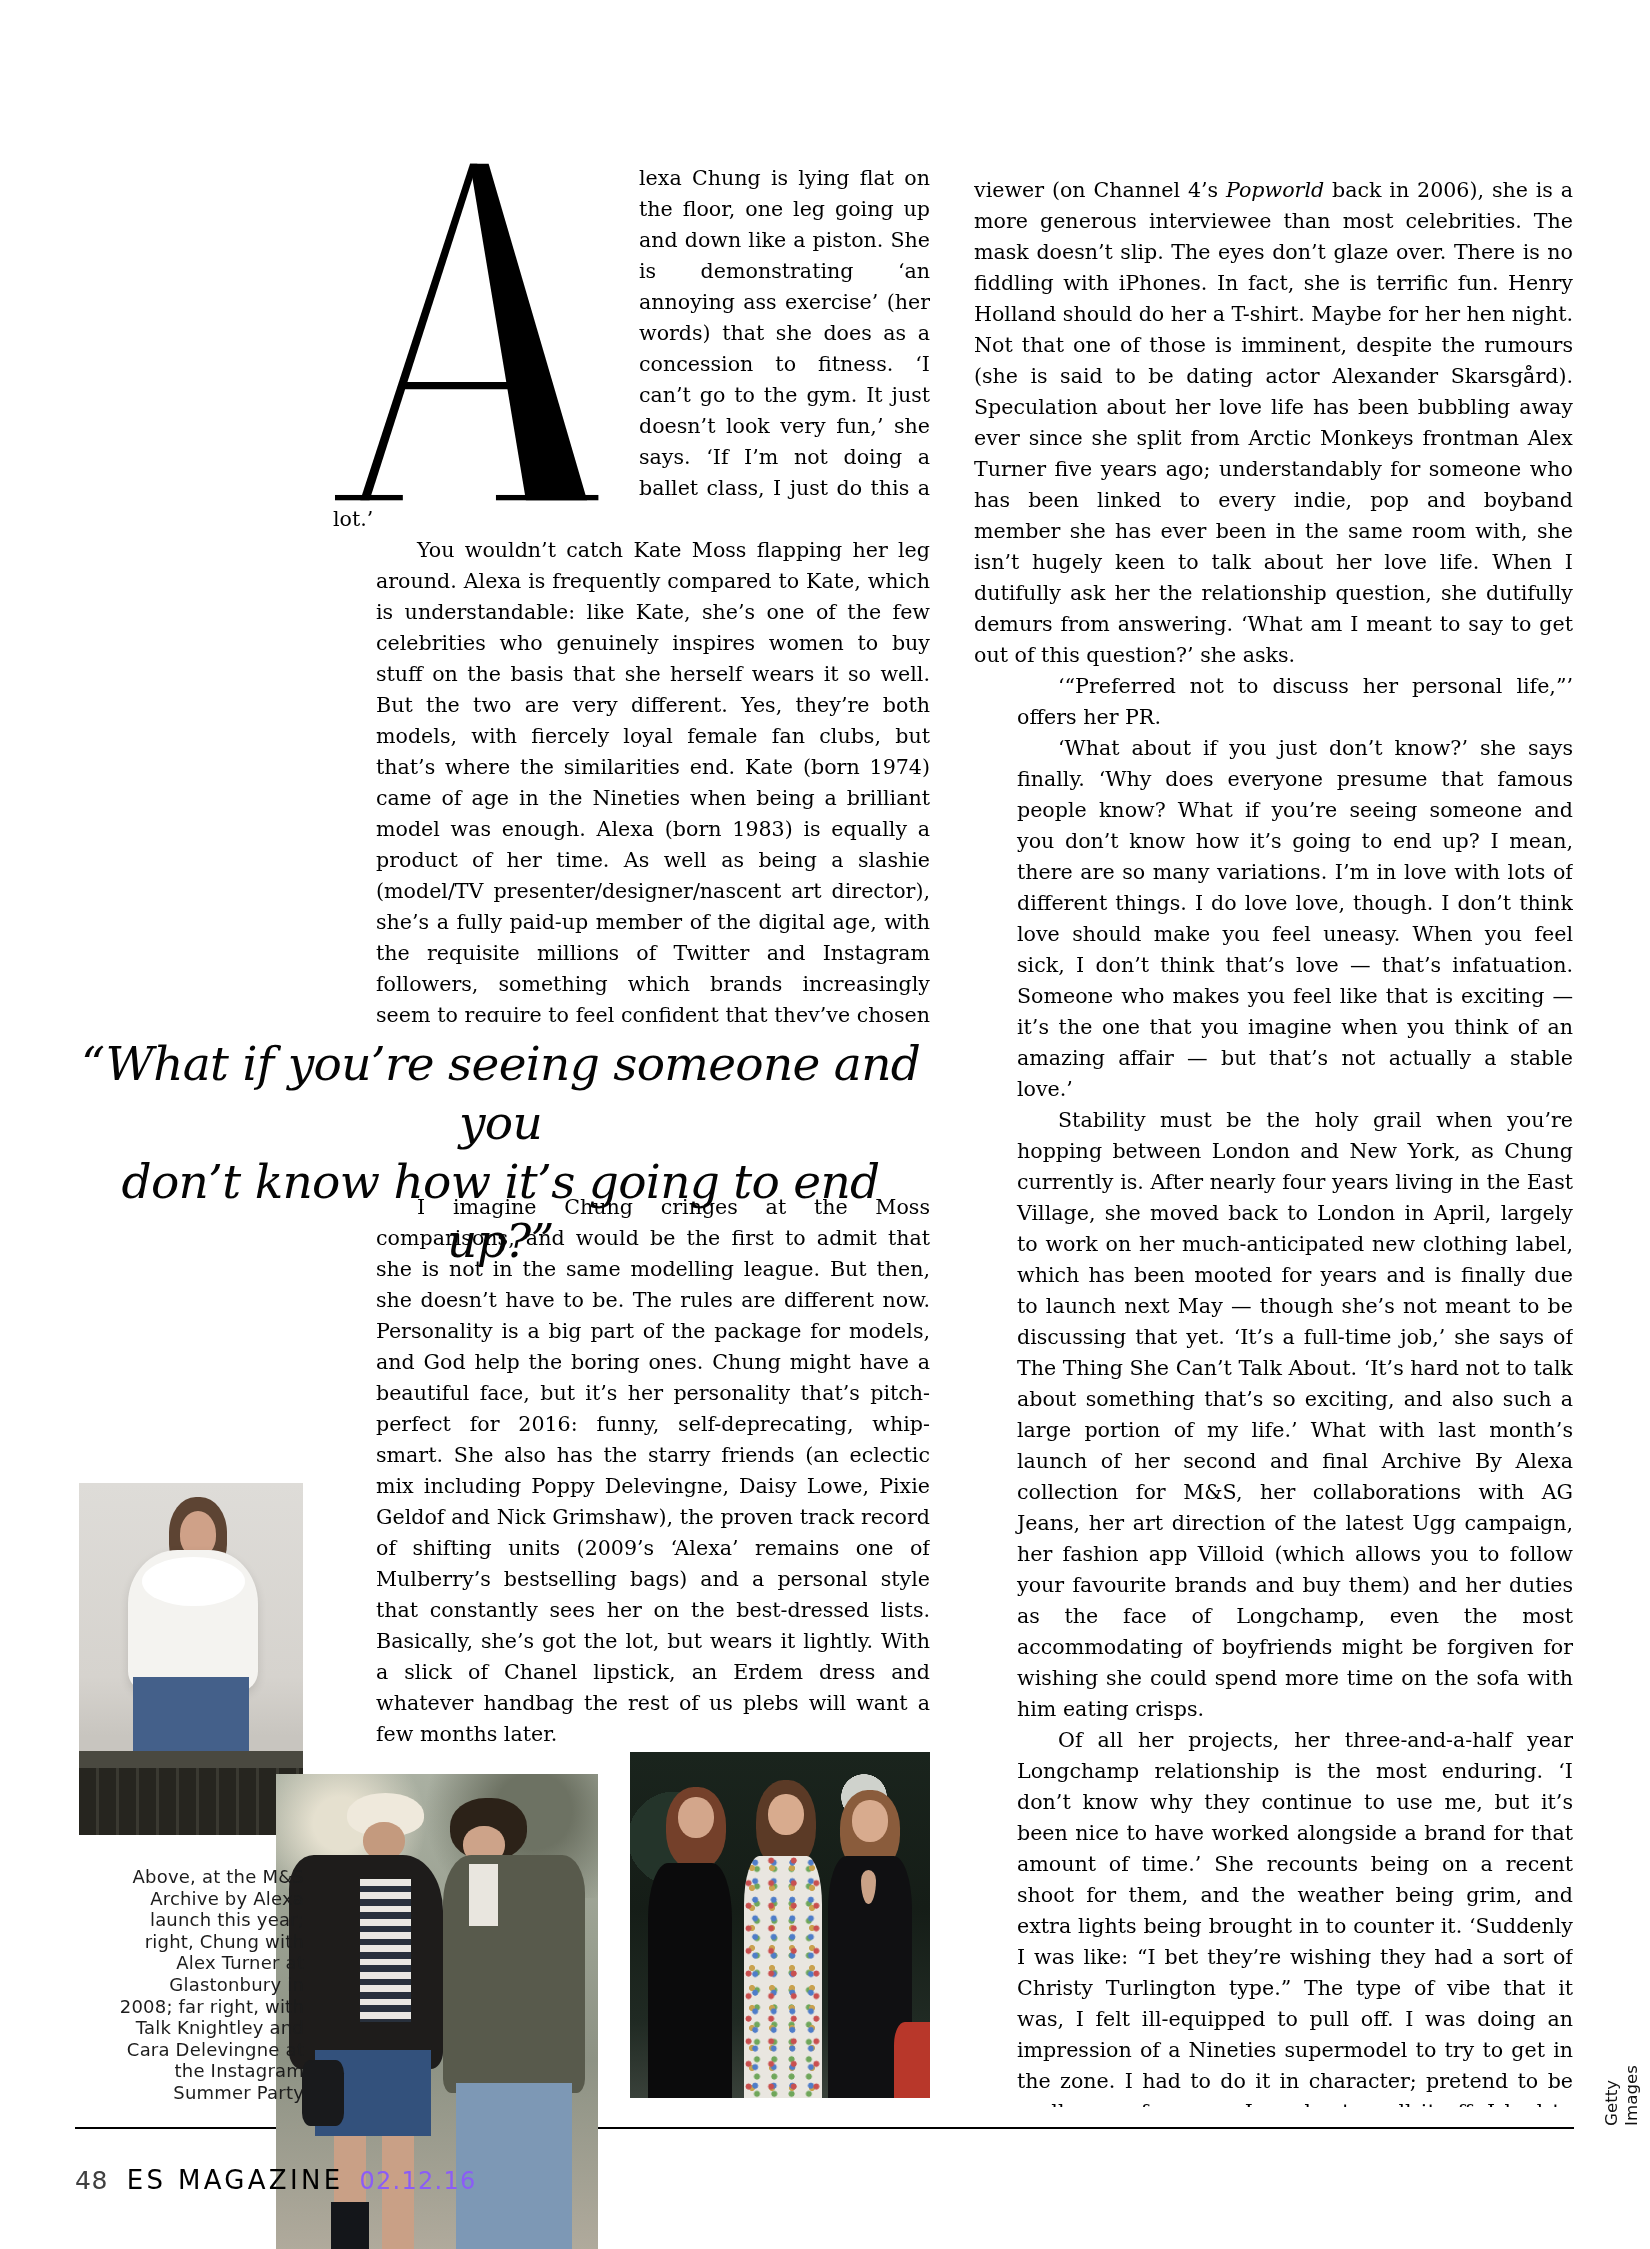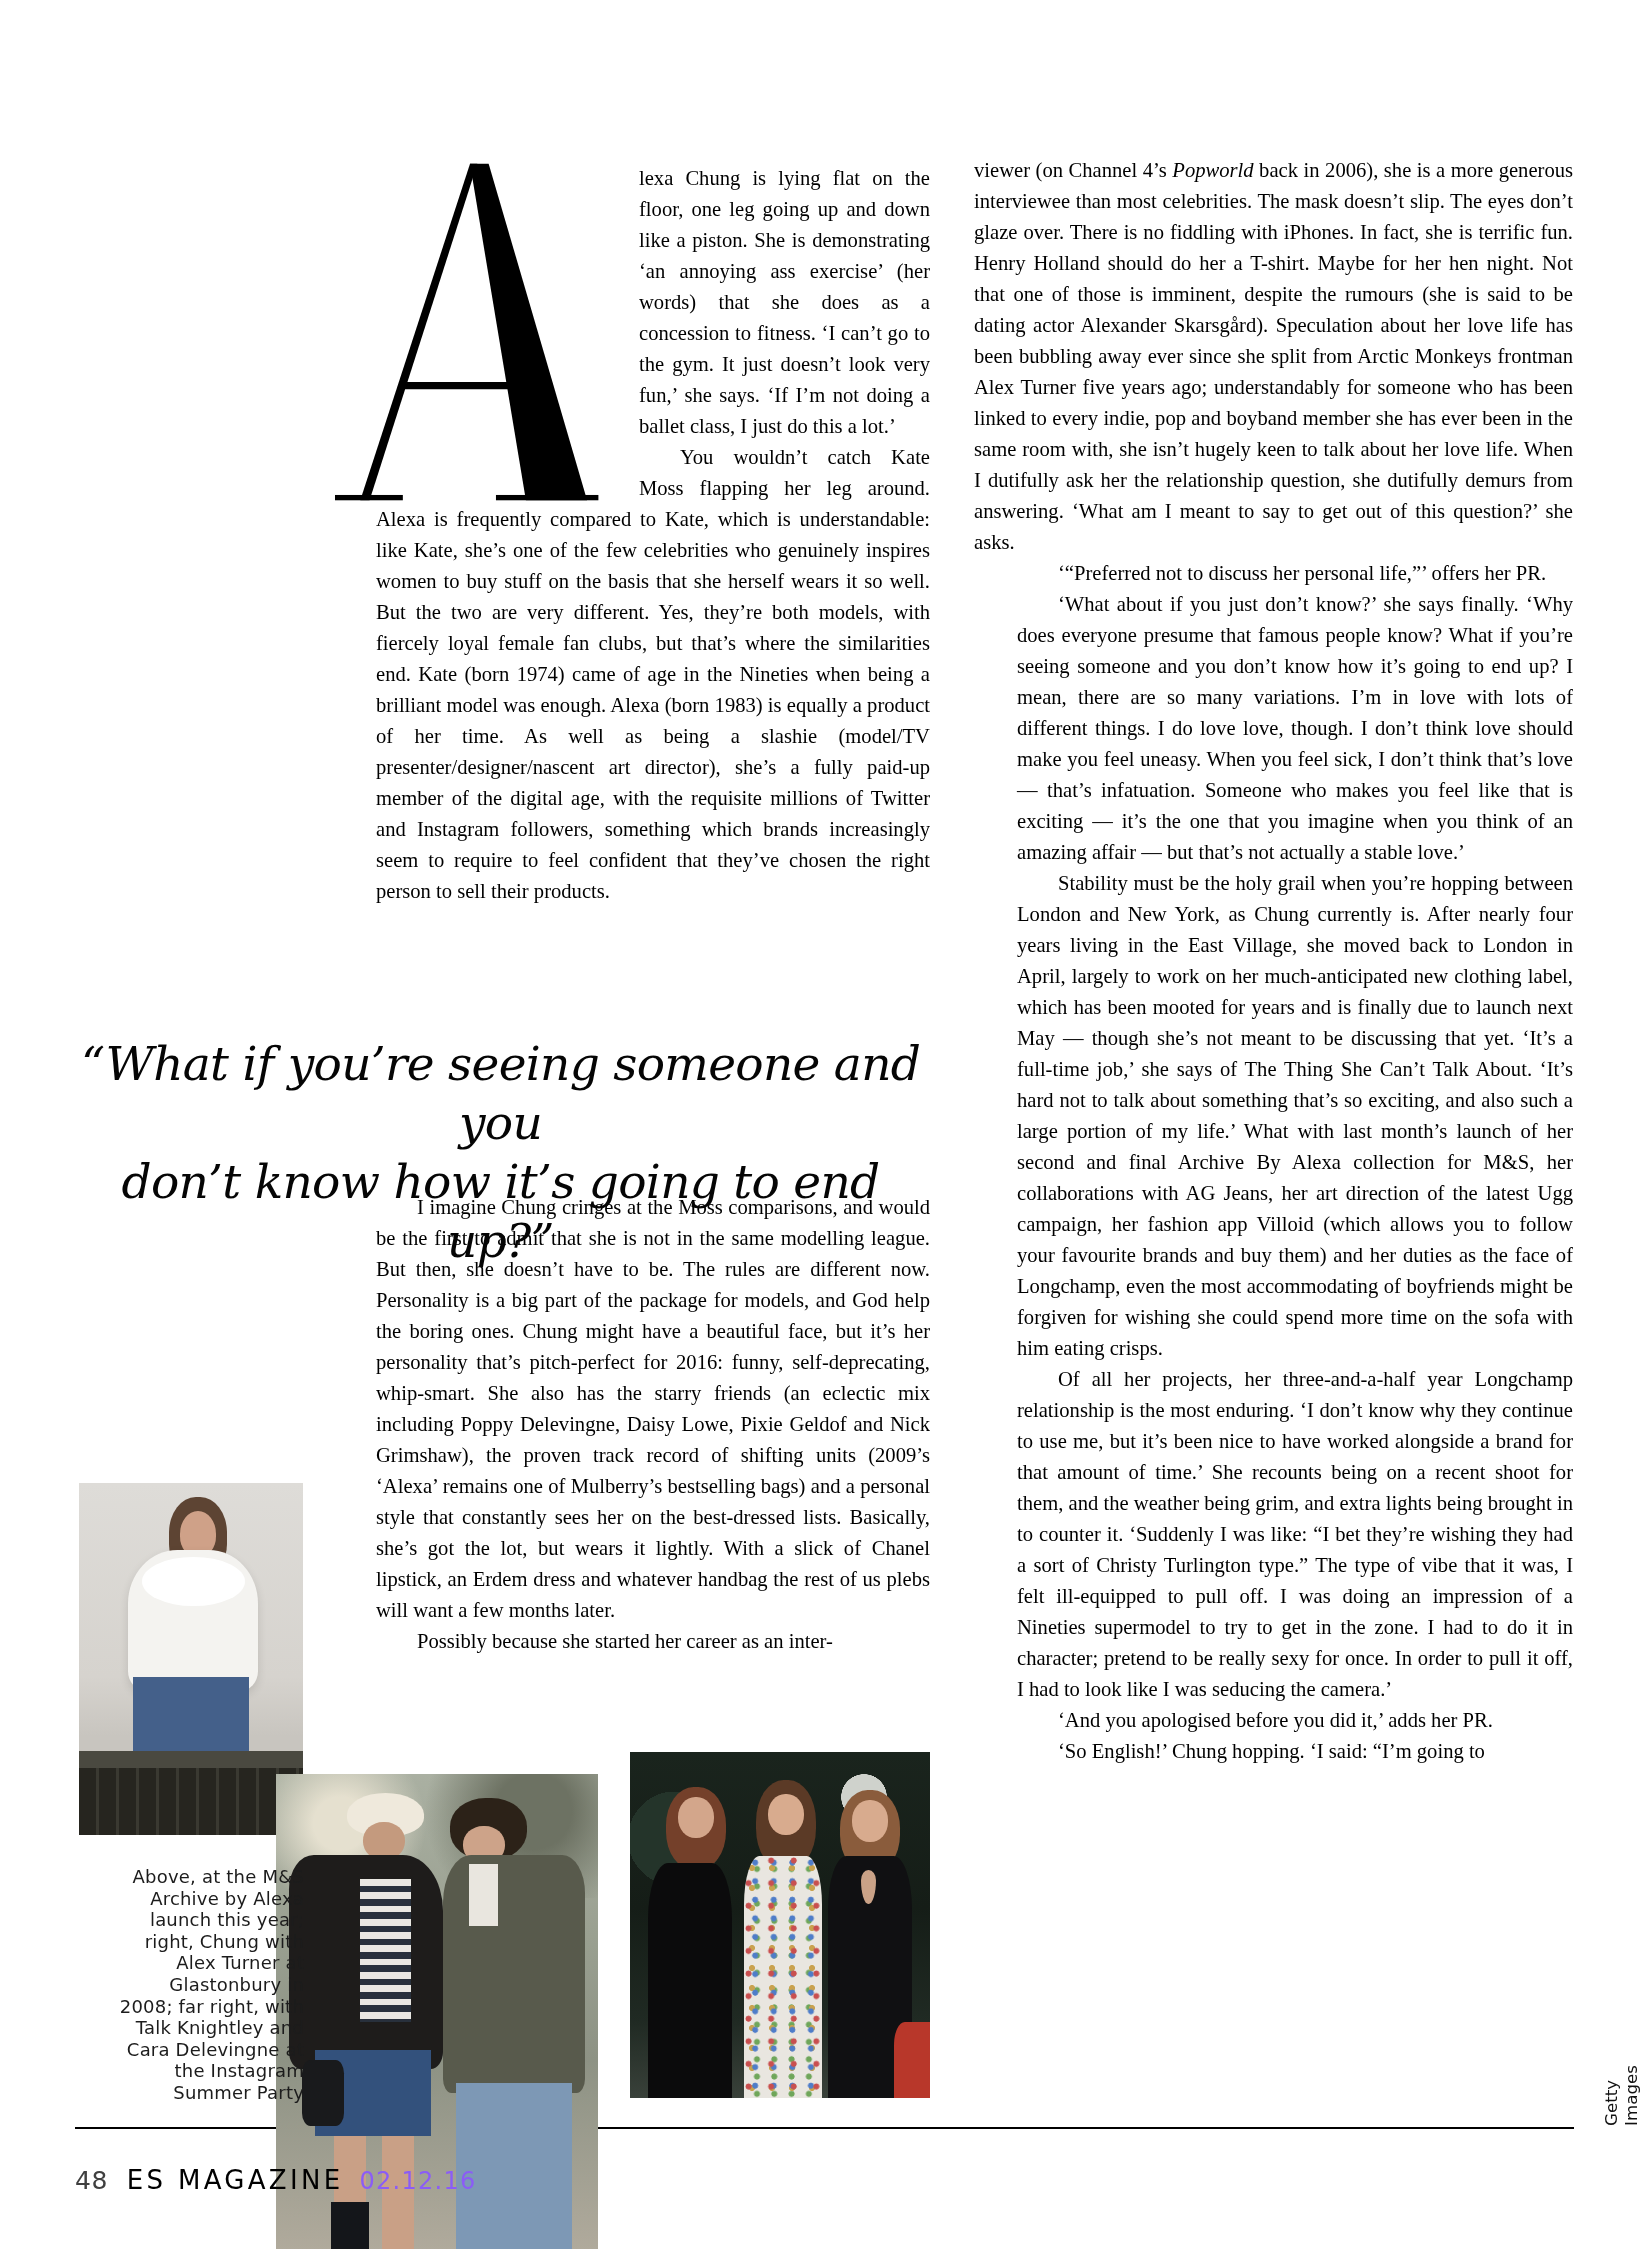--- a/index.html
+++ b/index.html
@@ -1,20 +1,20 @@
 <!DOCTYPE html>
 <html style="font-size:10.7px"><head>
 <meta charset="utf-8">
 <style>
   html,body{margin:0;padding:0;background:#777;}
   .page{position:relative;width:1650px;height:2250px;background:#ffffff;overflow:hidden;
         font-family:"DejaVu Serif",serif;color:#000;}
   .abs{position:absolute;}
   
-  .col{font-size:20.6px;line-height:31px;text-align:justify;color:#000;z-index:1;font-family:Liberation Serif, serif;}
+  .col{font-size:20.6px;line-height:31px;text-align:justify;color:#000;z-index:1;}
   .col p{margin:0;}
   .col p.ind{text-indent:41px;margin-left:43px;}
   .dropcap-float{float:left;width:306px;height:336px;}
   .dropcap-svg{z-index:1;}
   
   .pullquote{font-style:italic;font-size:47px;line-height:59px;text-align:center;
              letter-spacing:-0.7px;color:#050505;z-index:2;}
   
   .caption{font-family:"DejaVu Sans",sans-serif;font-size:18px;line-height:21.6px;
            text-align:right;color:#1c1c1c;letter-spacing:0.2px;z-index:2;}
@@ -57,21 +57,21 @@
   <div class="abs pullquote" style="left:70px;top:1034px;width:861px;">
     <div>“What if you’re seeing someone and you</div>
     <div>don’t know how it’s going to end up?”</div>
   </div>
 
   <div class="abs col" style="left:333px;top:1192px;width:597px;height:553px;overflow:hidden;">
     <p class="ind">I imagine Chung cringes at the Moss comparisons, and would be the first to admit that she is not in the same modelling league. But then, she doesn’t have to be. The rules are different now. Personality is a big part of the package for models, and God help the boring ones. Chung might have a beautiful face, but it’s her personality that’s pitch-perfect for 2016: funny, self-deprecating, whip-smart. She also has the starry friends (an eclectic mix including Poppy Delevingne, Daisy Lowe, Pixie Geldof and Nick Grimshaw), the proven track record of shifting units (2009’s ‘Alexa’ remains one of Mulberry’s bestselling bags) and a personal style that constantly sees her on the best-dressed lists. Basically, she’s got the lot, but wears it lightly. With a slick of Chanel lipstick, an Erdem dress and whatever handbag the rest of us plebs will want a few months later.</p>
     <p class="ind">Possibly because she started her career as an inter-</p>
   </div>
 
-  <div class="abs col" style="left:974px;top:155px;width:599px;height:1932px;overflow:hidden;">
+  <div class="abs col" style="left:974px;top:175px;width:599px;height:1932px;overflow:hidden;">
     <p><span>viewer (on Channel 4’s </span><em>Popworld</em><span> back in 2006), she is a more generous interviewee than most celebrities. The mask doesn’t slip. The eyes don’t glaze over. There is no fiddling with iPhones. In fact, she is terrific fun. Henry Holland should do her a T-shirt. Maybe for her hen night. Not that one of those is imminent, despite the rumours (she is said to be dating actor Alexander Skarsgård). Speculation about her love life has been bubbling away ever since she split from Arctic Monkeys frontman Alex Turner five years ago; understandably for someone who has been linked to every indie, pop and boyband member she has ever been in the same room with, she isn’t hugely keen to talk about her love life. When I dutifully ask her the relationship question, she dutifully demurs from answering. ‘What am I meant to say to get out of this question?’ she asks.</span></p>
     <p class="ind">‘“Preferred not to discuss her personal life,”’ offers her PR.</p>
     <p class="ind">‘What about if you just don’t know?’ she says finally. ‘Why does everyone presume that famous people know? What if you’re seeing someone and you don’t know how it’s going to end up? I mean, there are so many variations. I’m in love with lots of different things. I do love love, though. I don’t think love should make you feel uneasy. When you feel sick, I don’t think that’s love — that’s infatuation. Someone who makes you feel like that is exciting — it’s the one that you imagine when you think of an amazing affair — but that’s not actually a stable love.’</p>
     <p class="ind">Stability must be the holy grail when you’re hopping between London and New York, as Chung currently is. After nearly four years living in the East Village, she moved back to London in April, largely to work on her much-anticipated new clothing label, which has been mooted for years and is finally due to launch next May — though she’s not meant to be discussing that yet. ‘It’s a full-time job,’ she says of The Thing She Can’t Talk About. ‘It’s hard not to talk about something that’s so exciting, and also such a large portion of my life.’ What with last month’s launch of her second and final Archive By Alexa collection for M&amp;S, her collaborations with AG Jeans, her art direction of the latest Ugg campaign, her fashion app Villoid (which allows you to follow your favourite brands and buy them) and her duties as the face of Longchamp, even the most accommodating of boyfriends might be forgiven for wishing she could spend more time on the sofa with him eating crisps.</p>
     <p class="ind">Of all her projects, her three-and-a-half year Longchamp relationship is the most enduring. ‘I don’t know why they continue to use me, but it’s been nice to have worked alongside a brand for that amount of time.’ She recounts being on a recent shoot for them, and the weather being grim, and extra lights being brought in to counter it. ‘Suddenly I was like: “I bet they’re wishing they had a sort of Christy Turlington type.” The type of vibe that it was, I felt ill-equipped to pull off. I was doing an impression of a Nineties supermodel to try to get in the zone. I had to do it in character; pretend to be really sexy for once. In order to pull it off, I had to look like I was seducing the camera.’</p>
     <p class="ind">‘And you apologised before you did it,’ adds her PR.</p>
     <p class="ind">‘So English!’ Chung hopping. ‘I said: “I’m going to</p>
   </div>
 
   <div class="abs rule" style="left:75px;top:2127px;width:1499px;"></div>

